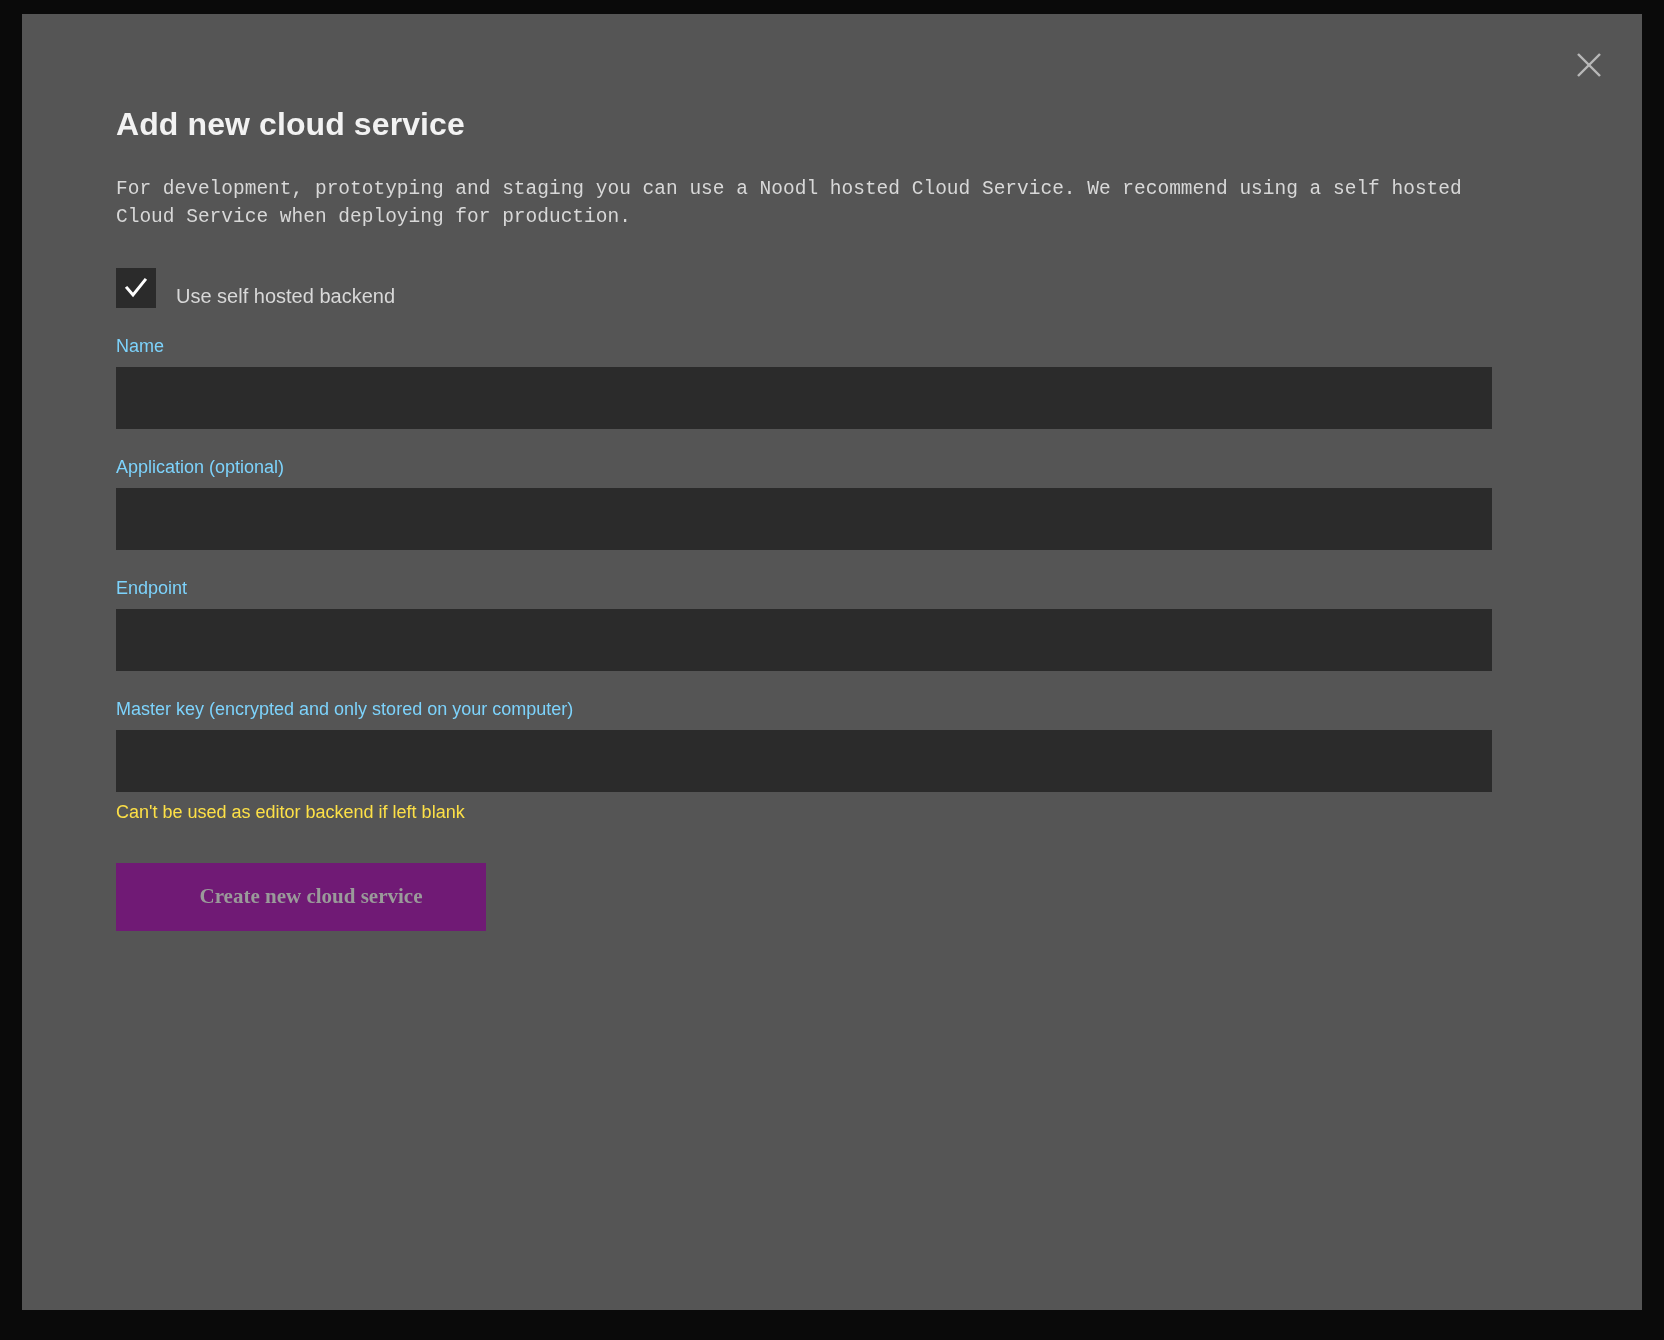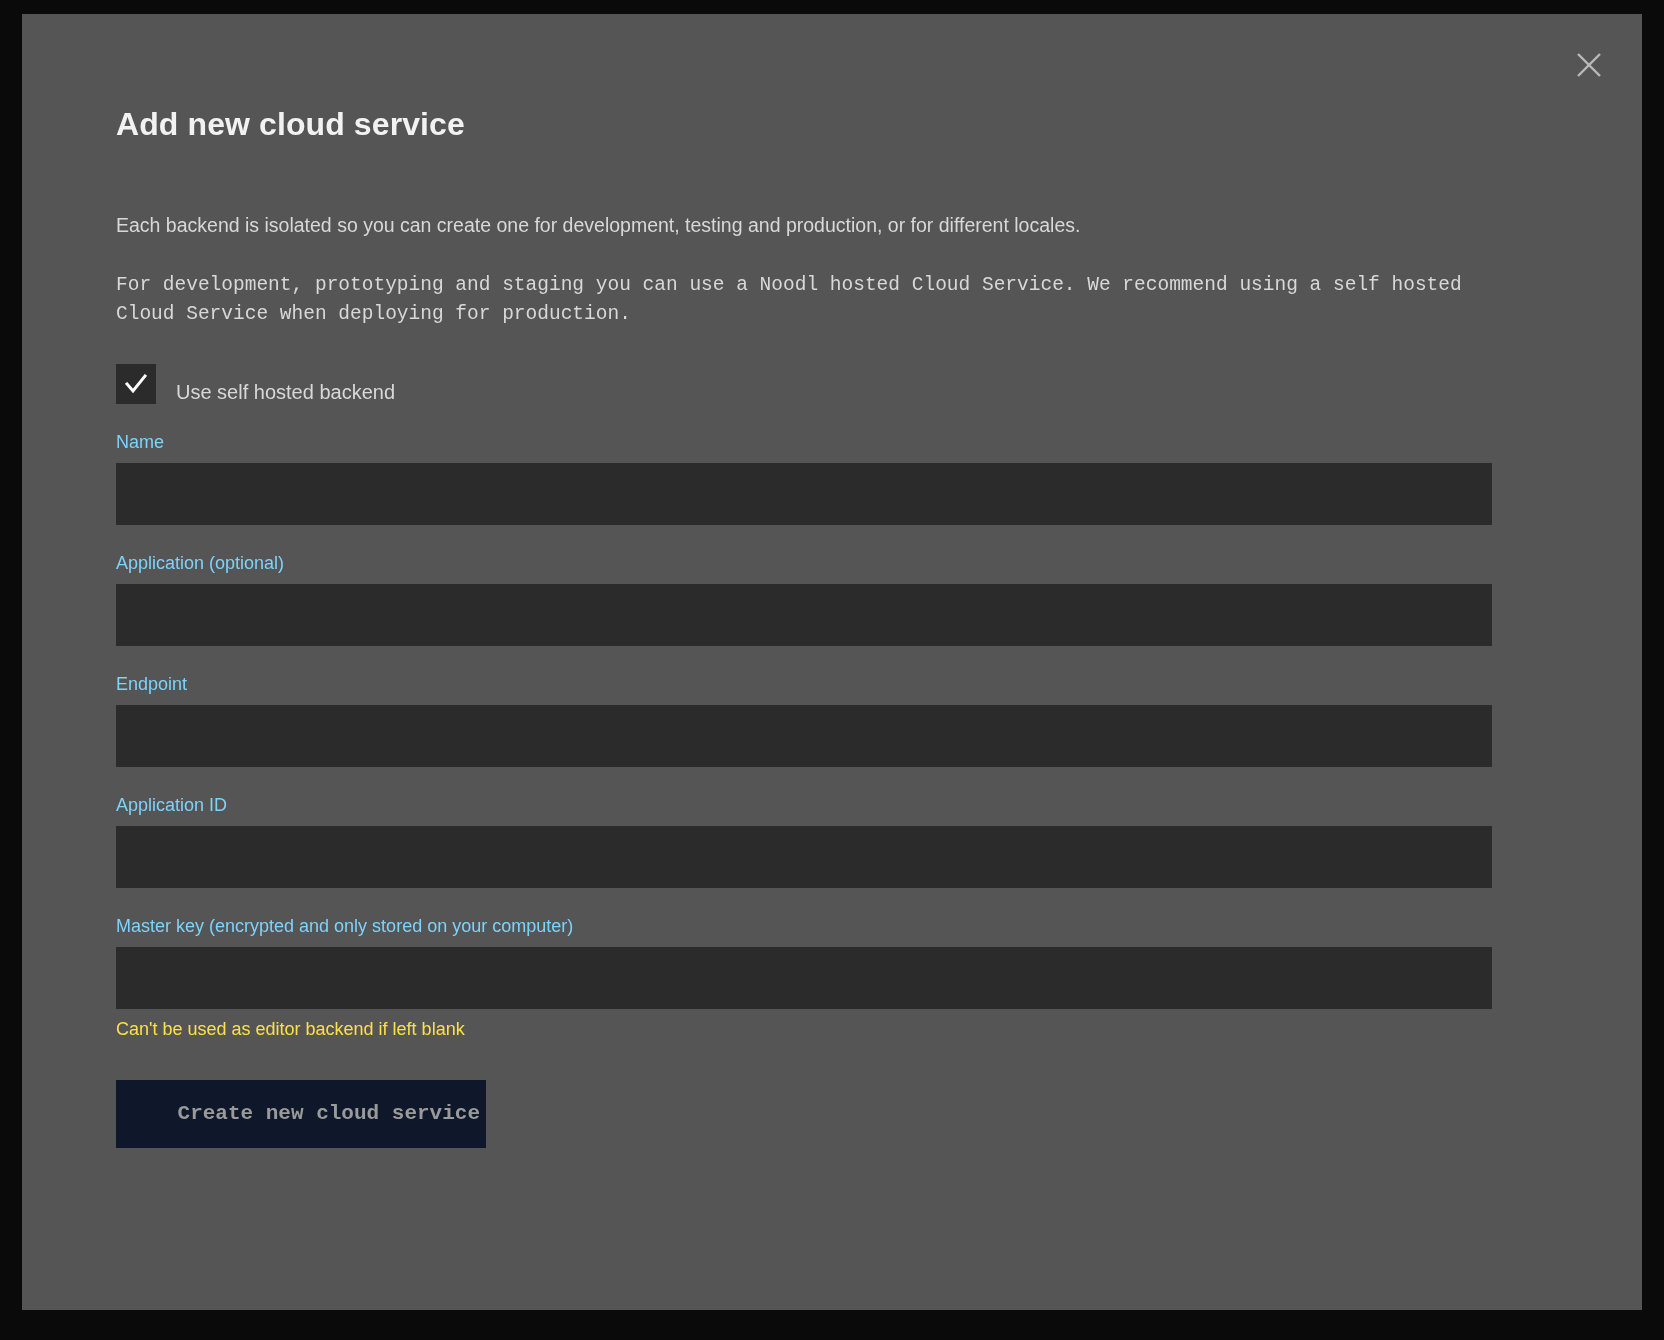--- a/index.html
+++ b/index.html
@@ -116,27 +116,27 @@
   .helper {
     font-size: 18px;
     color: #fde047;
     margin-top: 10px;
   }
 
   .create-btn {
     margin-top: 40px;
     width: 370px;
     height: 68px;
-    background: #0f172a;
+    background: #701a75;
     border: none;
     color: #9a9a9a;
     font-size: 21px;
     font-weight: bold;
-    font-family: Liberation Mono, monospace;
-    text-align: right;
+    font-family: Liberation Serif, serif;
+    text-align: center;
     padding-left: 26px;
     cursor: default;
   }
 </style>
 </head>
 <body>
 
 <div id="app">
 
   <div class="modal">
@@ -145,21 +145,20 @@
       <svg width="30" height="30" viewBox="0 0 30 30" aria-hidden="true">
         <line x1="4" y1="4" x2="26" y2="26" stroke="#b8b8b8" stroke-width="2.4"></line>
         <line x1="26" y1="4" x2="4" y2="26" stroke="#b8b8b8" stroke-width="2.4"></line>
       </svg>
     </div>
 
     <div class="content">
 
       <h1 class="title">Add new cloud service</h1>
 
-      <p class="para p1">Each backend is isolated so you can create one for development, testing and production, or for different locales.</p>
       <p class="para p2">For development, prototyping and staging you can use a Noodl hosted Cloud Service. We recommend using a self hosted Cloud Service when deploying for production.</p>
 
       <div class="checkbox-row">
         <div class="checkbox">
           <svg width="26" height="26" viewBox="0 0 26 26" aria-hidden="true">
             <polyline points="4,13 10,20 22,5" fill="none" stroke="#ffffff" stroke-width="3" stroke-linecap="square"></polyline>
           </svg>
         </div>
         <span class="checkbox-label">Use self hosted backend</span>
       </div>
@@ -172,24 +171,20 @@
       <div class="field">
         <label class="field-label">Application (optional)</label>
         <input class="field-input" type="text" value="" placeholder="" style="">
       </div>
 
       <div class="field">
         <label class="field-label">Endpoint</label>
         <input class="field-input" type="text" value="" placeholder="" style="">
       </div>
 
-      <div class="field">
-        <label class="field-label">Application ID</label>
-        <input class="field-input" type="text" value="" placeholder="" style="">
-      </div>
 
       <div class="field">
         <label class="field-label">Master key (encrypted and only stored on your computer)</label>
         <input class="field-input" type="text" value="" placeholder="" style="">
         <div class="helper">Can't be used as editor backend if left blank</div>
       </div>
 
       <button class="create-btn">Create new cloud service</button>
 
     </div>

